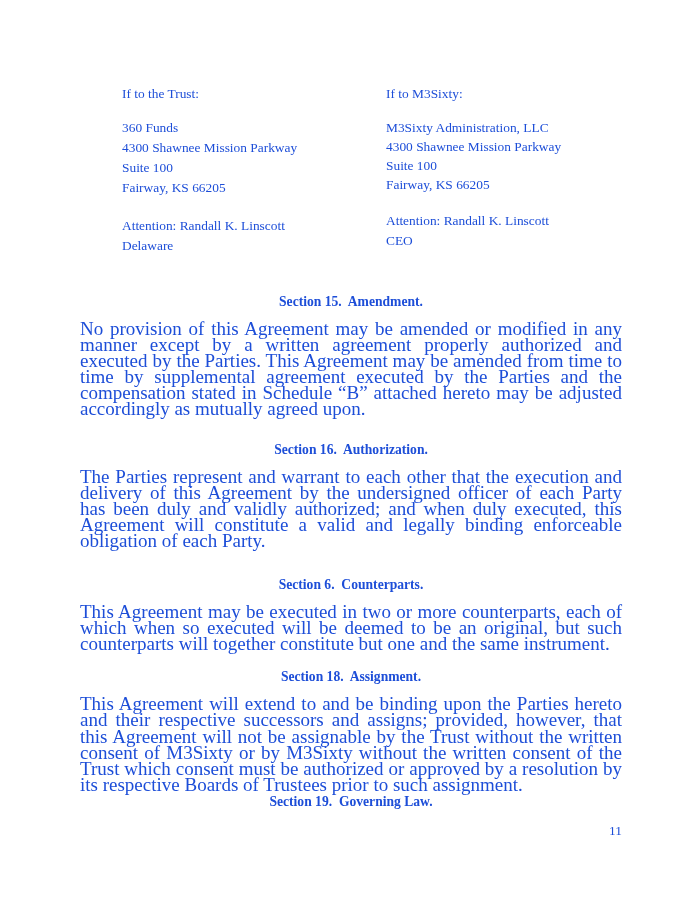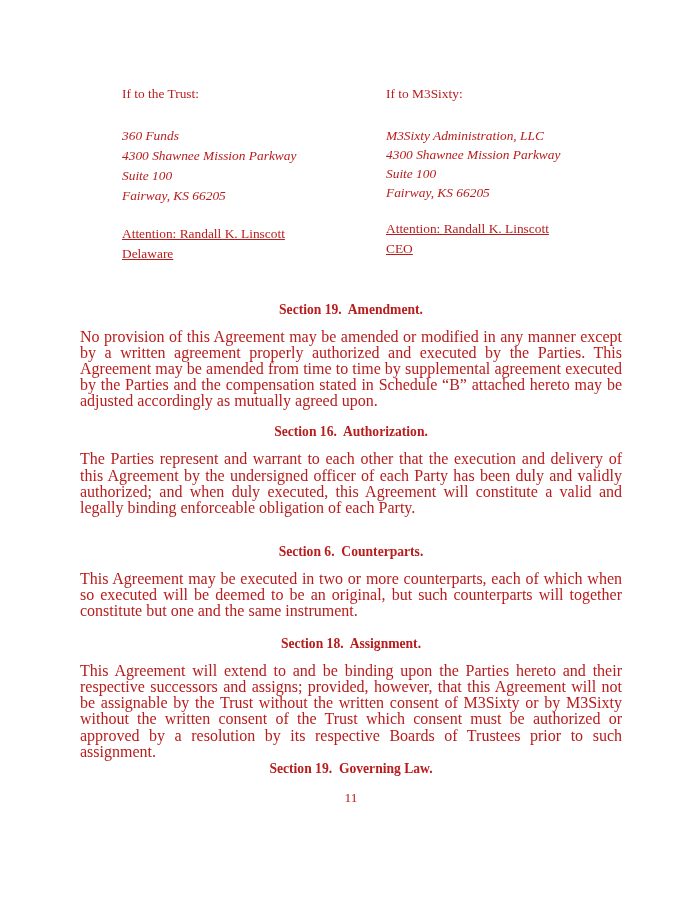--- a/index.html
+++ b/index.html
@@ -5,64 +5,64 @@
   * { margin: 0; padding: 0; box-sizing: border-box; }
   html, body { background: #e8e8e8; }
   body { font-family: "Liberation Serif", "DejaVu Serif", serif; }
 
   .page {
     position: relative;
     width: 700px;
     height: 906px;
     margin: 0 auto;
     background: #ffffff;
-    color: #b91c1c;
+    color: #1d4ed8;
     padding: 84px 78px 0 80px;
     overflow: hidden;
   }
 
   
   .notices {
     display: flex;
     margin-left: 42px;
     font-size: 13.4px;
   }
   .notice-col { width: 264px; }
   .notice-col.right { width: auto; }
   .notice-label { line-height: 20px; }
-  .notice-lines { margin-top: 22px; font-style: italic; }
+  .notice-lines { margin-top: 14px; }
   .notice-line { line-height: 20px; }
   .notice-attn { margin-top: 18px; }
-  .notice-attn div { line-height: 20px; text-decoration: underline; }
+  .notice-attn div { line-height: 20px; }
   .notice-col.right .notice-line { line-height: 19px; }
   .notice-col.right .notice-attn { margin-top: 17px; }
 
   
   .section-heading {
     text-align: center;
     font-weight: bold;
     font-size: 13.6px;
     white-space: pre-wrap;
     line-height: 17px;
   }
   .section-body {
     margin-top: 11px;
-    font-size: 16px;
+    font-size: 19px;
     line-height: 16.1px;
     text-align: justify;
   }
   .section:nth-of-type(1) .section-heading { margin-top: 48px; }
   .section:nth-of-type(2) .section-heading { margin-top: 37px; }
-  .section:nth-of-type(3) .section-heading { margin-top: 14px; }
+  .section:nth-of-type(3) .section-heading { margin-top: 23px; }
   .section:nth-of-type(4) .section-heading { margin-top: 27px; }
   .section:nth-of-type(5) .section-heading { margin-top: 16px; }
 
   .page-number {
     margin-top: 13px;
-    text-align: center;
+    text-align: right;
     font-size: 13.4px;
   }
 </style>
 </head>
 <body>
 
 <div class="page">
 
   <div class="notices">
     <div class="notice-col left">
@@ -87,21 +87,21 @@
         <div class="notice-line">Fairway, KS 66205</div>
       </div>
       <div class="notice-attn">
         <div>Attention: Randall K. Linscott</div>
         <div>CEO</div>
       </div>
     </div>
   </div>
 
   <div class="section">
-    <div class="section-heading">Section 19.  Amendment.</div>
+    <div class="section-heading">Section 15.  Amendment.</div>
     <div class="section-body">No provision of this Agreement may be amended or modified in any manner except by a written agreement properly authorized and executed by the Parties.  This Agreement may be amended from time to time by supplemental agreement executed by the Parties and the compensation stated in Schedule “B” attached hereto may be adjusted accordingly as mutually agreed upon.</div>
   </div>
 
   <div class="section">
     <div class="section-heading">Section 16.  Authorization.</div>
     <div class="section-body">The Parties represent and warrant to each other that the execution and delivery of this Agreement by the undersigned officer of each Party has been duly and validly authorized; and when duly executed, this Agreement will constitute a valid and legally binding enforceable obligation of each Party.</div>
   </div>
 
   <div class="section">
     <div class="section-heading">Section 6.  Counterparts.</div>

